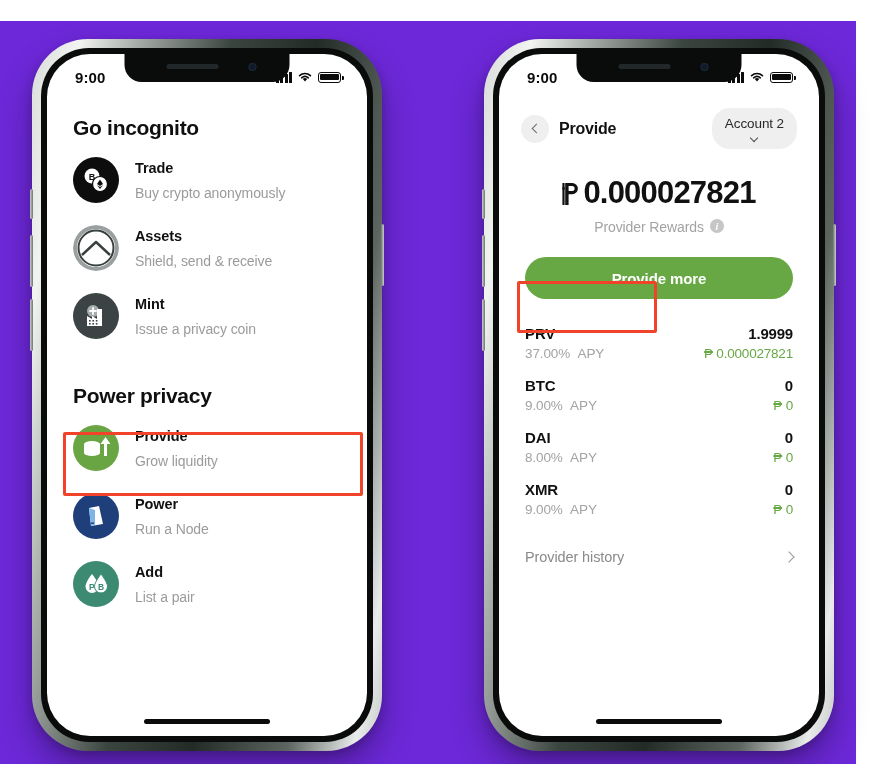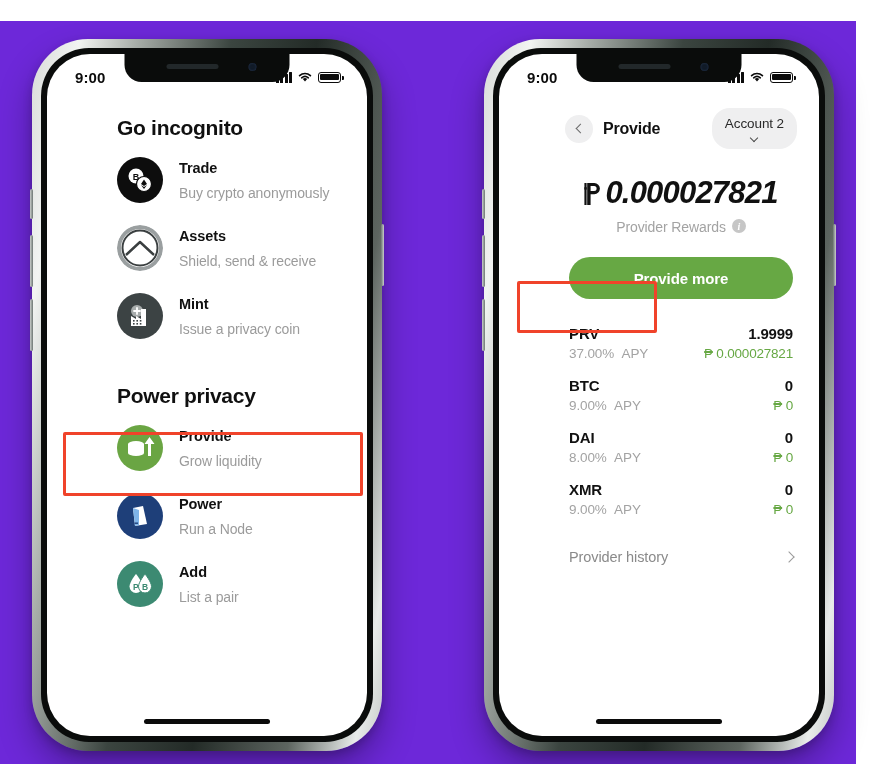--- a/index.html
+++ b/index.html
@@ -101,21 +101,21 @@
   }
   .batt span { display:block; width:100%; height:100%; background:#0b0b0b; border-radius:1px; }
 
   
   .home-ind {
     position: absolute; bottom: 12px; left: 50%; transform: translateX(-50%);
     width: 126px; height: 5px; border-radius: 3px; background: #0b0b0b;
   }
 
   
-  .content { position: absolute; top: 40px; left: 0; right: 0; bottom: 0; padding-left: 44px; }
+  .content { position: absolute; top: 40px; left: 0; right: 0; bottom: 0; }
 
   .section-title {
     font-size: 21px; font-weight: bold; color: #101010;
     padding: 22px 0 0 26px; letter-spacing: -0.3px;
   }
   .section-title.second { padding-top: 34px; }
 
   .menu-list { padding: 6px 0 0 0; }
   .menu-row {
     display: flex; align-items: center;
@@ -168,21 +168,21 @@
   .account-pill span { font-size: 13.5px; color: #2a2a2a; letter-spacing: -0.1px; }
   .chev-d {
     width: 6px; height: 6px;
     border-right: 1.6px solid #4a4a4a; border-bottom: 1.6px solid #4a4a4a;
     transform: rotate(45deg); margin-top: -3px;
   }
 
   .balance-wrap { text-align: center; padding-top: 26px; }
   .balance {
     font-size: 31px; font-weight: bold; color: #111;
-    letter-spacing: -0.8px; white-space: nowrap; font-style: italic;
+    letter-spacing: -0.8px; white-space: nowrap;
   }
   .prv-sym { position: relative; display: inline-block; margin-right: 2px; }
   .rewards-line {
     display: flex; align-items: flex-start; justify-content: center; gap: 6px;
     margin-top: 8px;
   }
   .rewards-line .lbl { font-size: 14px; color: #a3a3a3; letter-spacing: -0.1px; }
   .info-ic {
     width: 14px; height: 14px; border-radius: 50%;
     background: #c6c6c6; color: #fff;

